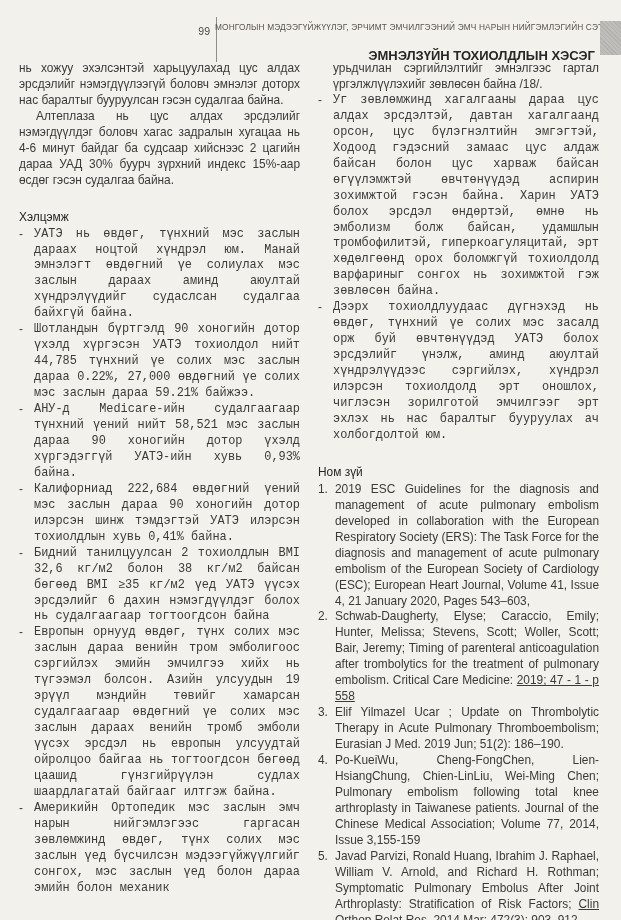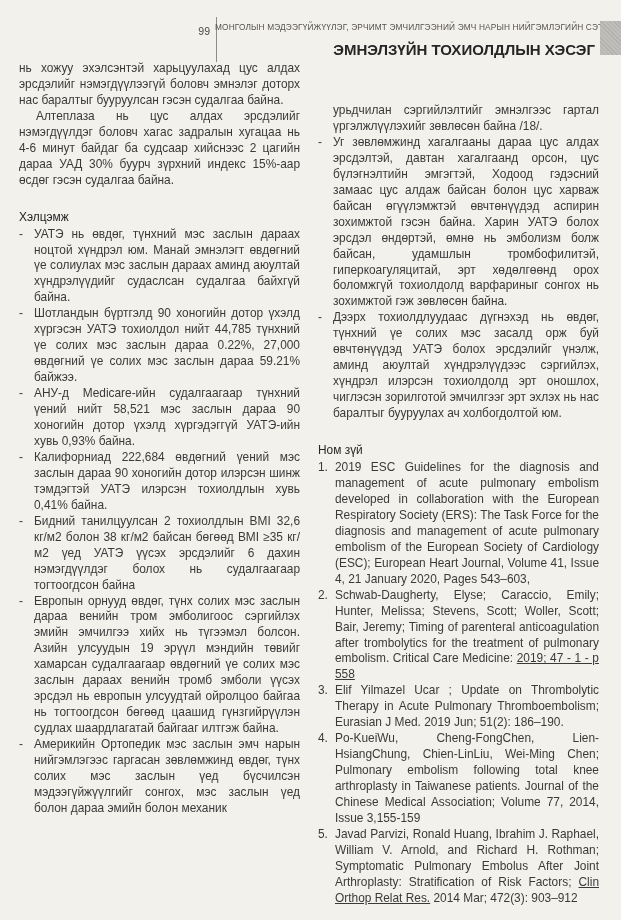--- a/index.html
+++ b/index.html
@@ -39,25 +39,25 @@
     width:380px;
   }
   .journal-title{
     font-size:8.3px;
     letter-spacing:.15px;
     color:#56534f;
     line-height:11px;
     white-space:nowrap;
   }
   .section-title{
-    font-size:15px;
+    font-size:13px;
     font-weight:bold;
     color:#262626;
     line-height:18px;
-    margin-top:8px;
+    margin-top:14px;
     white-space:nowrap;
   }
   .edge-tab{
     position:absolute;
     right:0; top:21px;
     width:21px; height:34px;
     background:
       repeating-linear-gradient(45deg,#b3b1ad 0 1px,#c0beba 1px 3px);
   }
   
@@ -80,22 +80,22 @@
     margin-top:21px;
     margin-bottom:1px;
     text-align:left;
   }
   .bullet-row{display:flex;}
   .bullet-row .dash{
     width:15px;
     flex:0 0 15px;
     text-align:left;
   }
-  .bullet-row .btext{flex:1;}
-  .cont{padding-left:15px;margin-top:42px;}
+  .bullet-row .btext{flex:1;font-family:Liberation Mono, monospace;}
+  .cont{padding-left:15px;}
   .ref-row{display:flex;}
   .ref-row .num{
     width:17px;
     flex:0 0 17px;
     text-align:left;
   }
   .ref-row .rtext{flex:1;}
   .italic{}
   .link-underline{text-decoration:underline;}
 </style>

